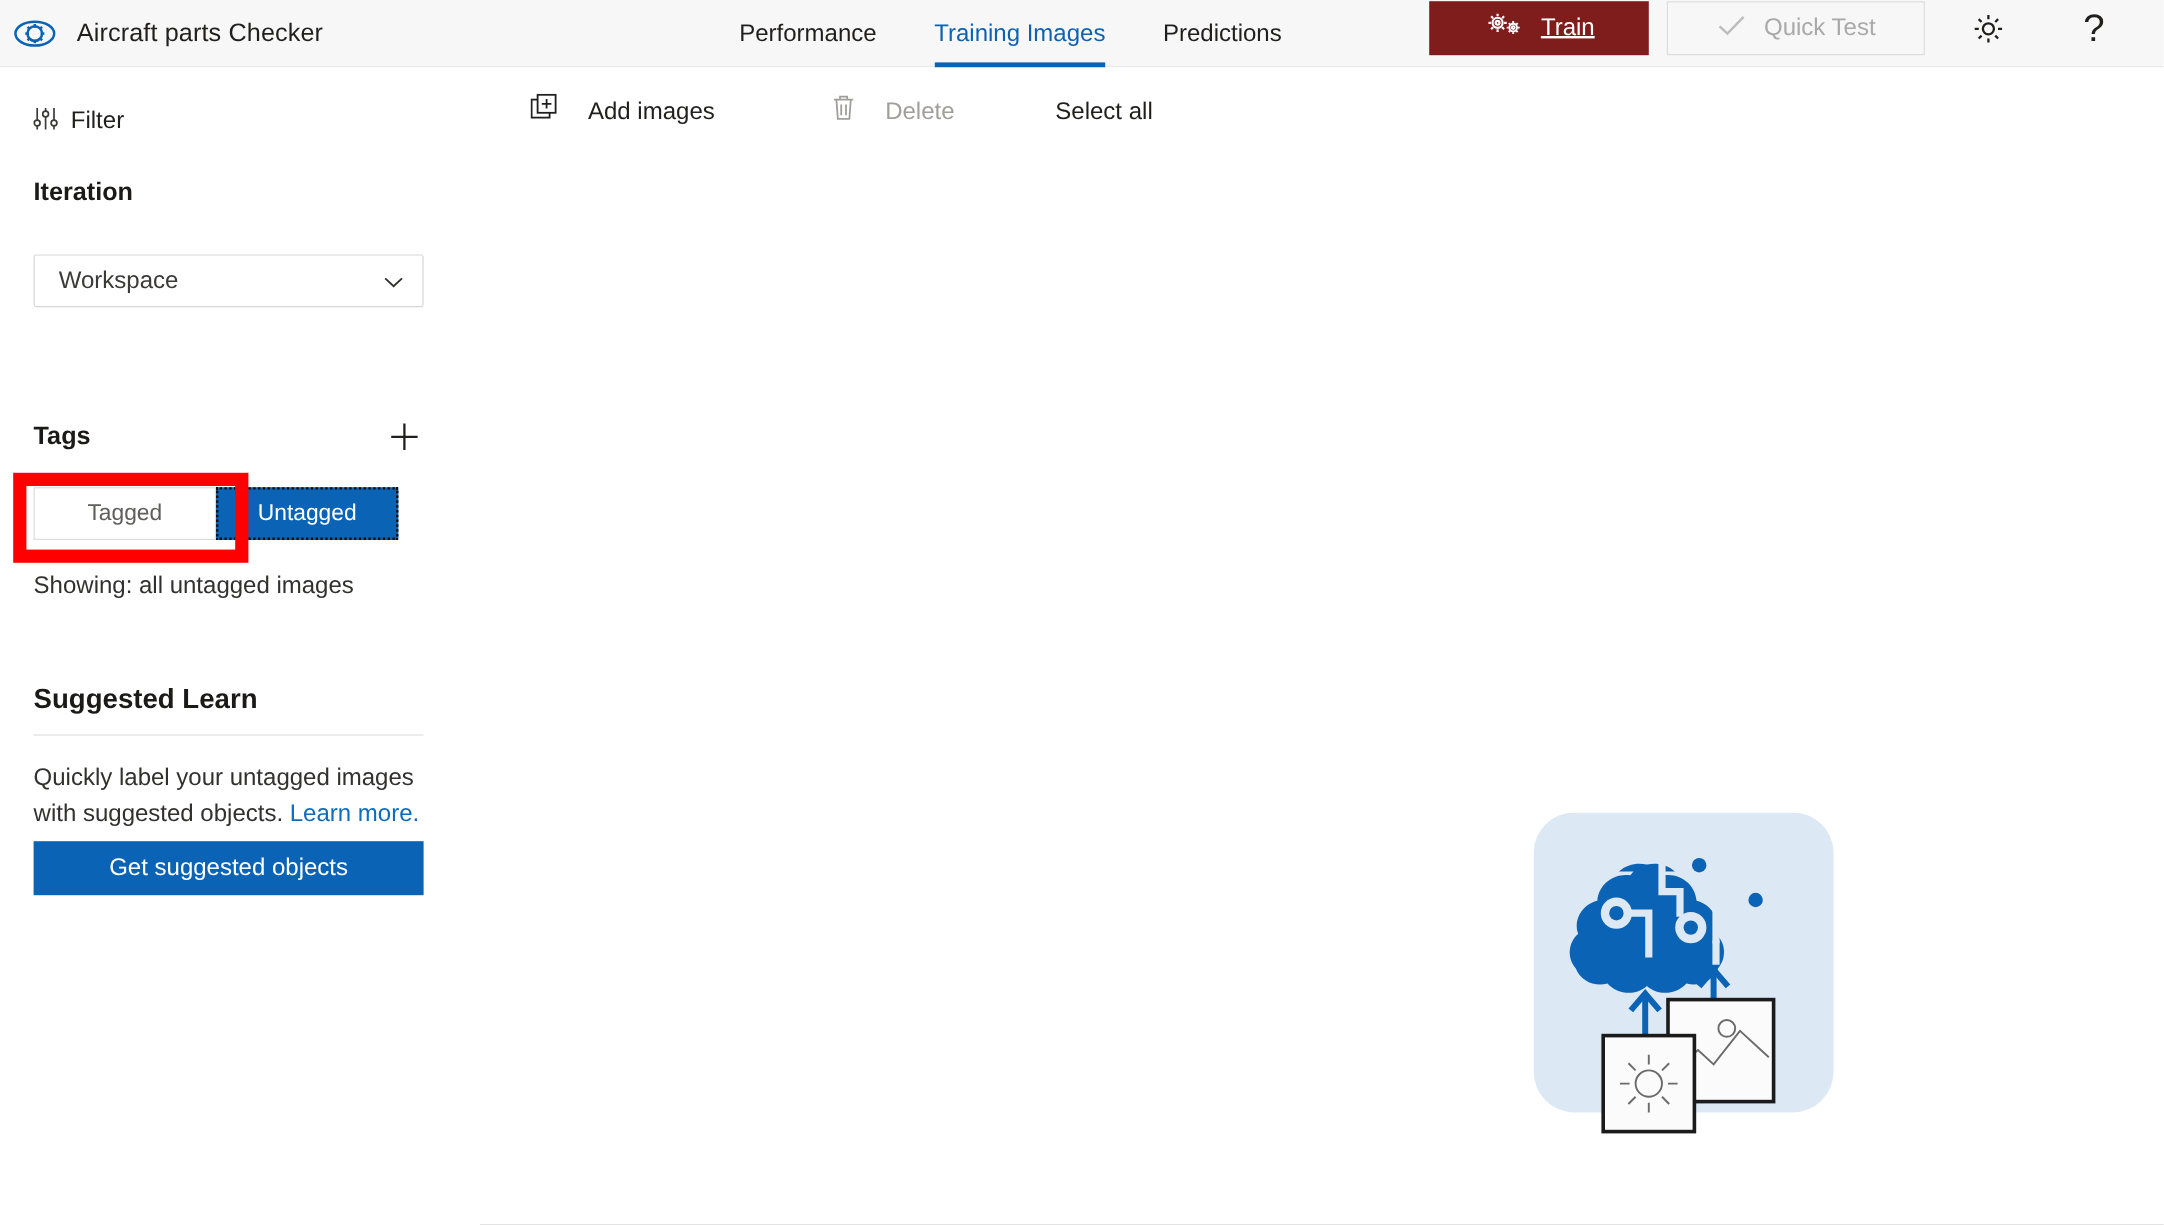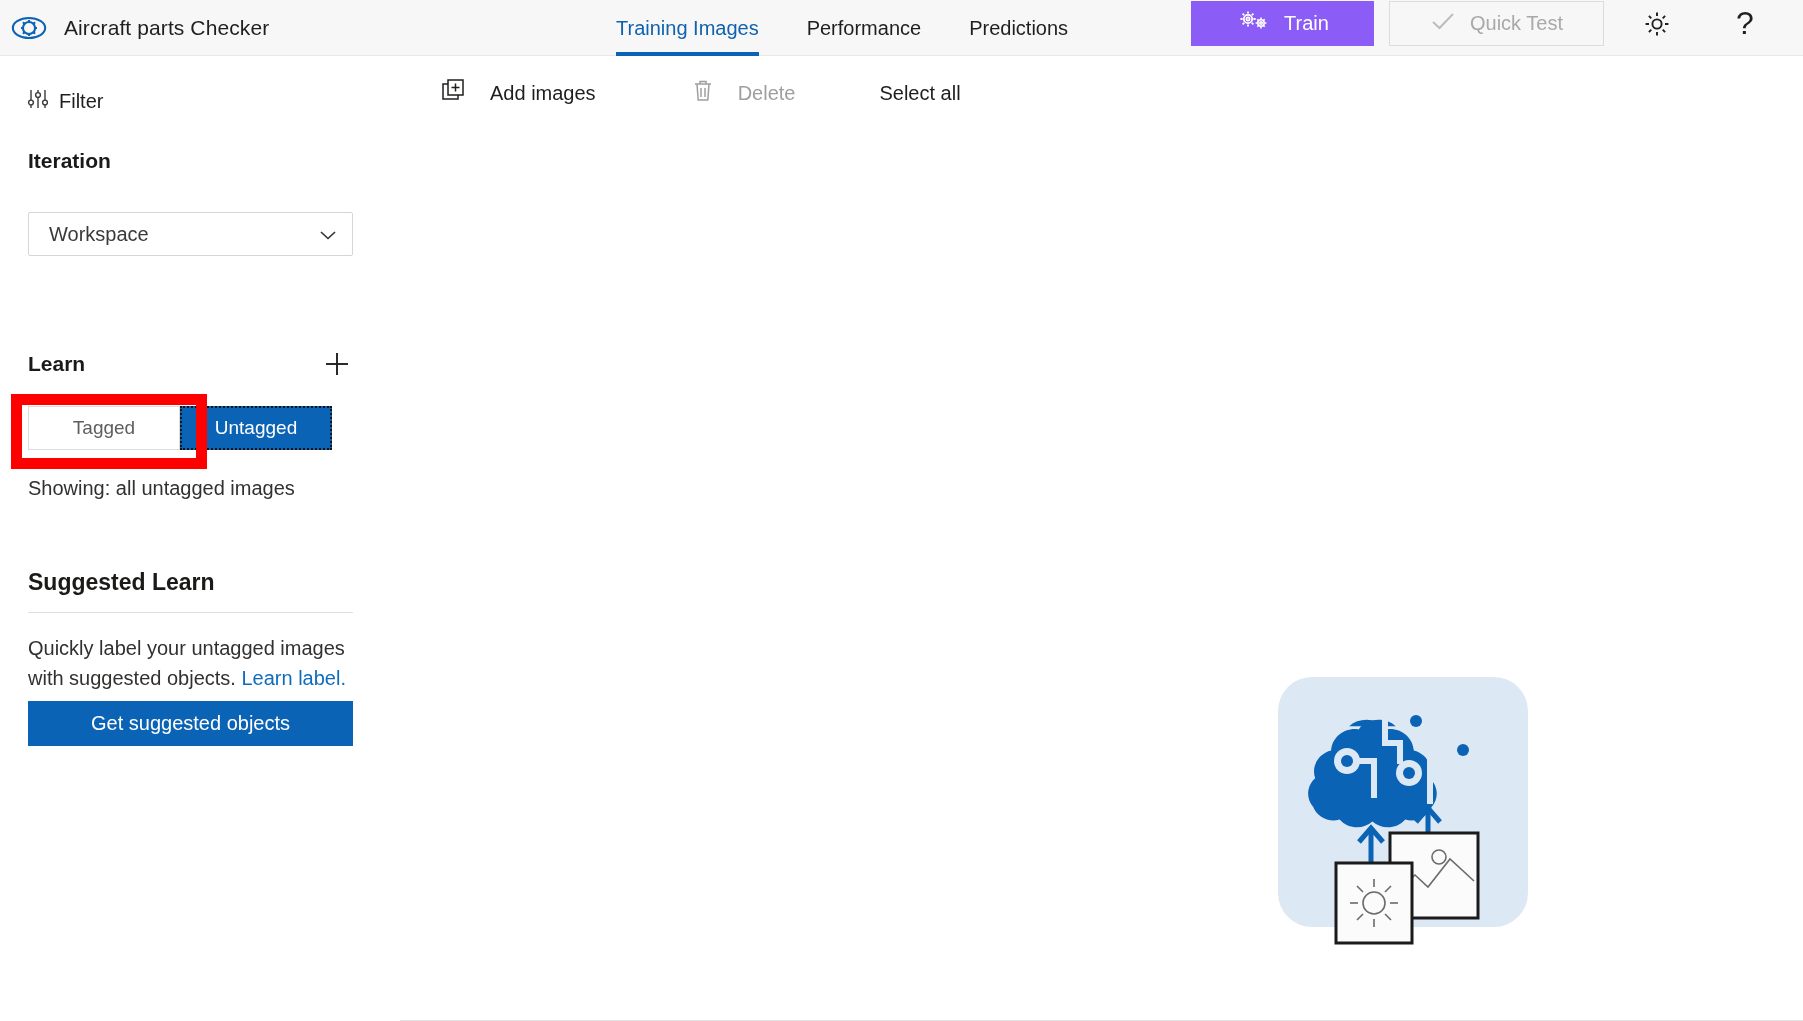--- a/index.html
+++ b/index.html
@@ -54,28 +54,29 @@
     position: absolute;
     left: 24px; right: 24px; bottom: 0;
     height: 4px;
     background: #0b63b5;
   }
 
   #train-button {
     position: absolute;
     left: 1191px; top: 1px;
     width: 183px; height: 45px;
-    background: #8b5cf6;
+    background: #7f1d1d;
     color: #ffffff;
     border: none;
     font-size: 20px;
     font-family: "Liberation Sans", sans-serif;
     display: flex; align-items: center; justify-content: center;
     gap: 14px;
     cursor: pointer;
+    text-decoration: underline;
   }
   #train-button .gears { display:block; }
 
   #quick-test-button {
     position: absolute;
     left: 1389px; top: 1px;
     width: 215px; height: 45px;
     background: #f7f7f7;
     border: 1px solid #dcdcdc;
     color: #a9a9a9;
@@ -283,25 +284,25 @@
           <rect x="24.2" y="23.4" width="2.2" height="3.0" transform="rotate(-45 25.3 24.9)"></rect>
           <rect x="24.2" y="13.6" width="2.2" height="3.0" transform="rotate(45 25.3 15.1)"></rect>
           <rect x="13.6" y="23.4" width="2.2" height="3.0" transform="rotate(45 14.7 24.9)"></rect>
         </g>
       </svg>
     </span>
     <span id="project-title">Aircraft parts Checker</span>
   </div>
 
   <div class="nav-tabs">
+    <div class="nav-tab">
+      <span>Performance</span>
+    </div>
     <div class="nav-tab active">
       <span>Training Images</span>
-    </div>
-    <div class="nav-tab">
-      <span>Performance</span>
     </div>
     <div class="nav-tab">
       <span>Predictions</span>
     </div>
   </div>
 
   <button id="train-button">
     <span class="gears">
       <svg width="34" height="26" viewBox="0 0 34 26" xmlns="http://www.w3.org/2000/svg">
         <g fill="none" stroke="#ffffff" stroke-width="1.8">
@@ -362,21 +363,21 @@
 
   <div id="iteration-select">
     <span class="sel-value">Workspace</span>
     <span class="chev">
       <svg width="20" height="18" viewBox="0 0 20 18" xmlns="http://www.w3.org/2000/svg">
         <path d="M3 6 L10 12.5 L17 6" fill="none" stroke="#323130" stroke-width="1.6"></path>
       </svg>
     </span>
   </div>
 
-  <div id="tags-heading">Learn</div>
+  <div id="tags-heading">Tags</div>
 
   <button id="add-tag-button">
     <svg width="30" height="30" viewBox="0 0 30 30" xmlns="http://www.w3.org/2000/svg">
       <g stroke="#201f1e" stroke-width="1.9">
         <line x1="15" y1="4" x2="15" y2="26"></line>
         <line x1="4" y1="15" x2="26" y2="15"></line>
       </g>
     </svg>
   </button>
 
@@ -387,21 +388,21 @@
 
   <div id="highlight-box"></div>
 
   <div id="showing-text">Showing: all untagged images</div>
 
   <div id="suggested-tags-heading">Suggested Learn</div>
   <div id="suggested-divider"></div>
 
   <div id="suggested-desc">
     <span>Quickly label your untagged images with suggested objects.</span>
-    <a id="learn-more-link">Learn label.</a>
+    <a id="learn-more-link">Learn more.</a>
   </div>
 
   <button id="get-suggested-button">Get suggested objects</button>
 </div>
 
 <div id="main-area">
 
   <div id="main-toolbar">
 
     <div id="add-images-item" class="toolbar-item">

